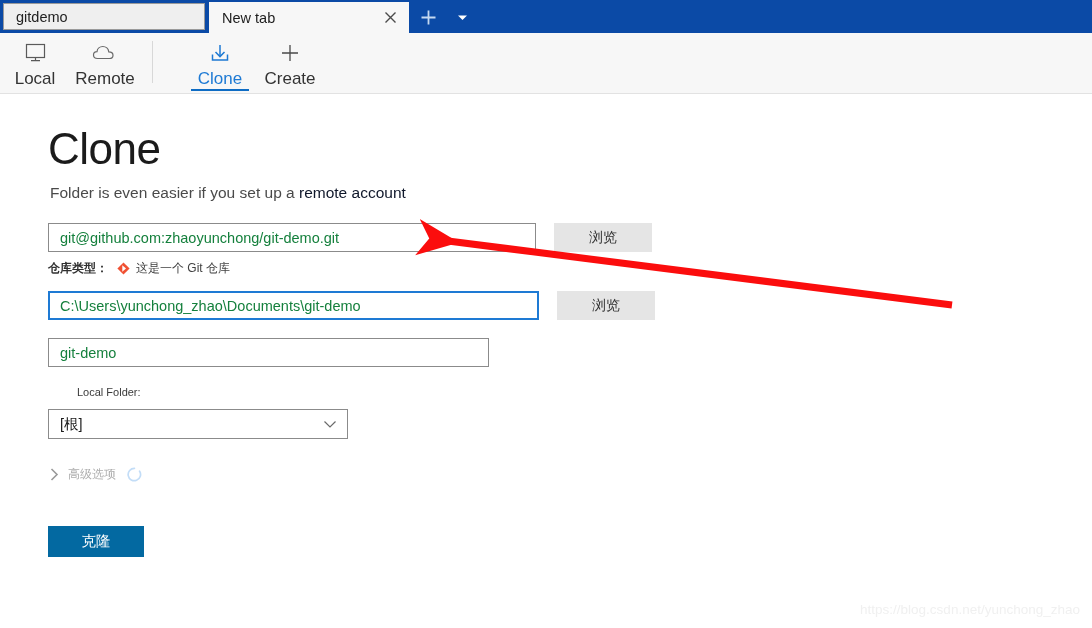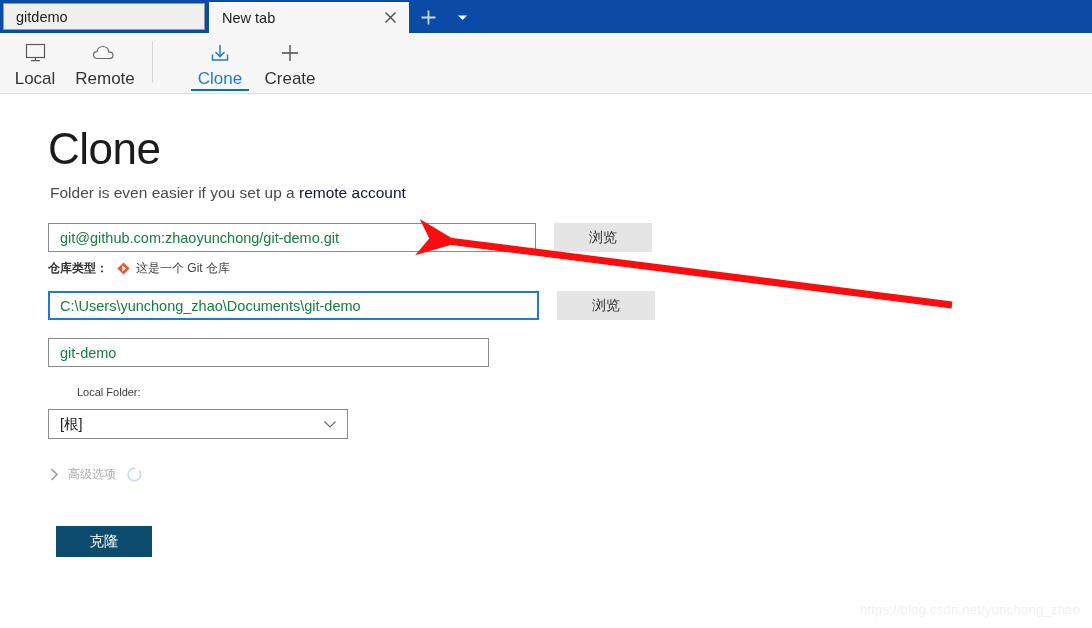--- a/index.html
+++ b/index.html
@@ -230,24 +230,24 @@
     display: flex;
     align-items: center;
     font-size: 12px;
     color: #adadad;
   }
   .adv-chevron { margin-right: 9px; display: flex; align-items: center; }
   .spinner { margin-left: 11px; display: flex; align-items: center; }
 
   .clone-btn {
     position: absolute;
-    left: 56px; top: 432px;
+    left: 48px; top: 432px;
     width: 96px;
     height: 31px;
-    background: #0c4a6e;
+    background: #0369a1;
     display: flex;
     align-items: center;
     justify-content: center;
     color: #ffffff;
     font-size: 14.5px;
   }
 
   .watermark {
     position: absolute;
     right: 12px;

